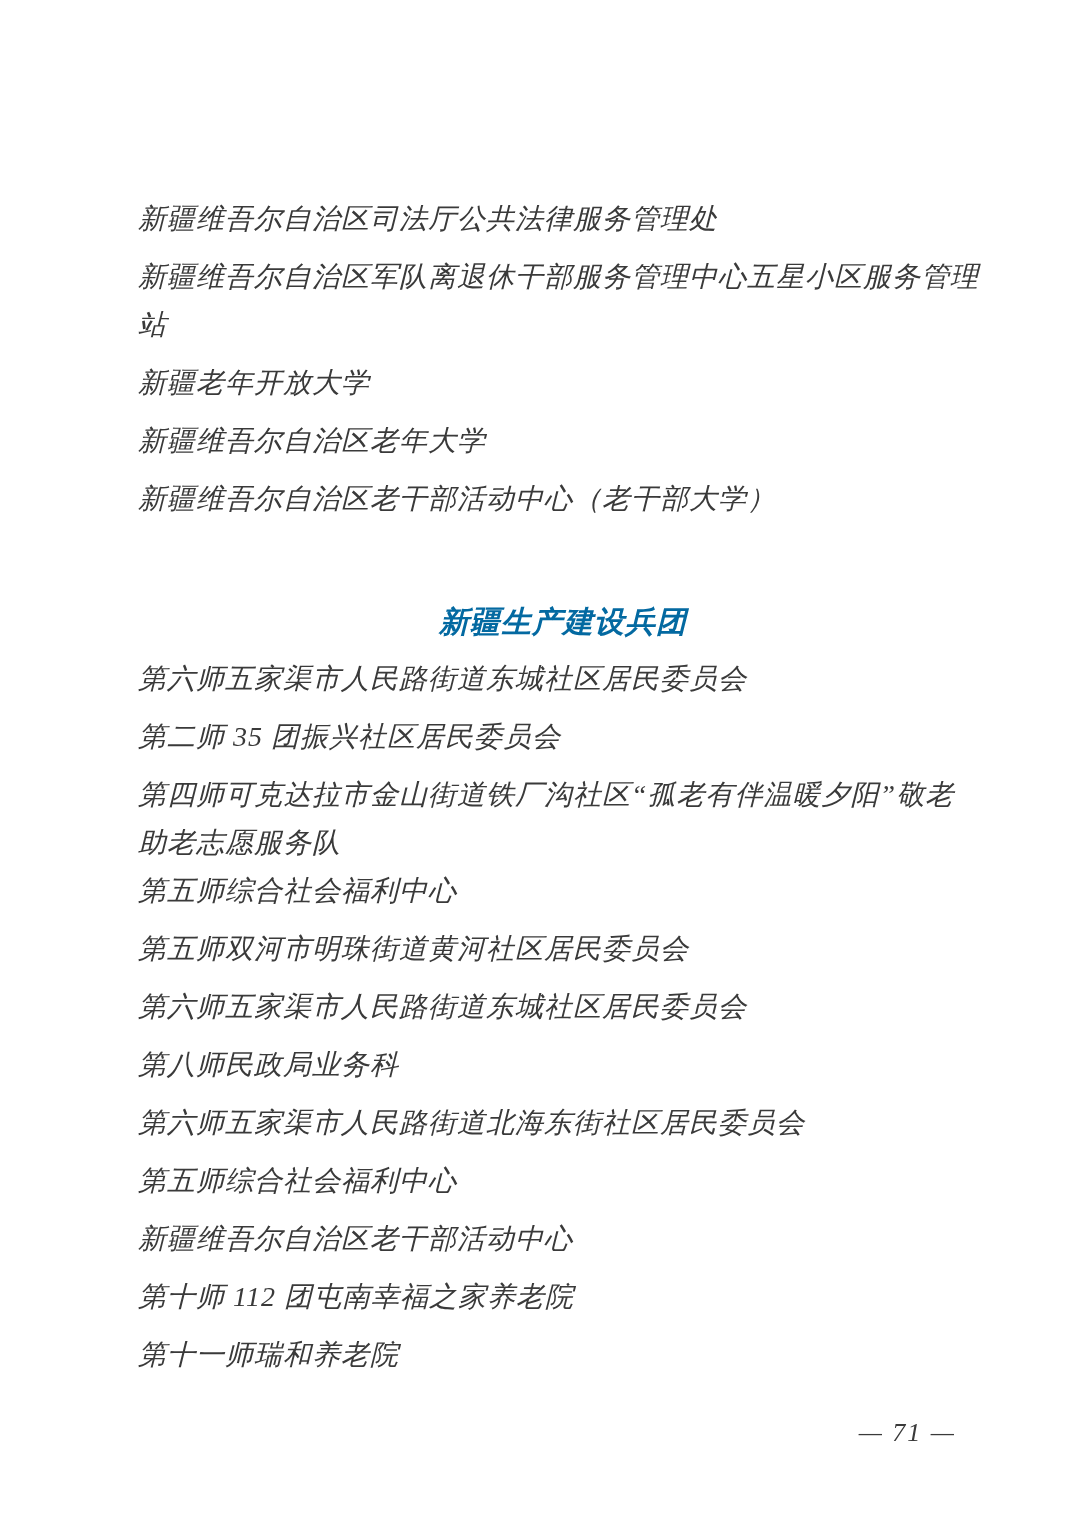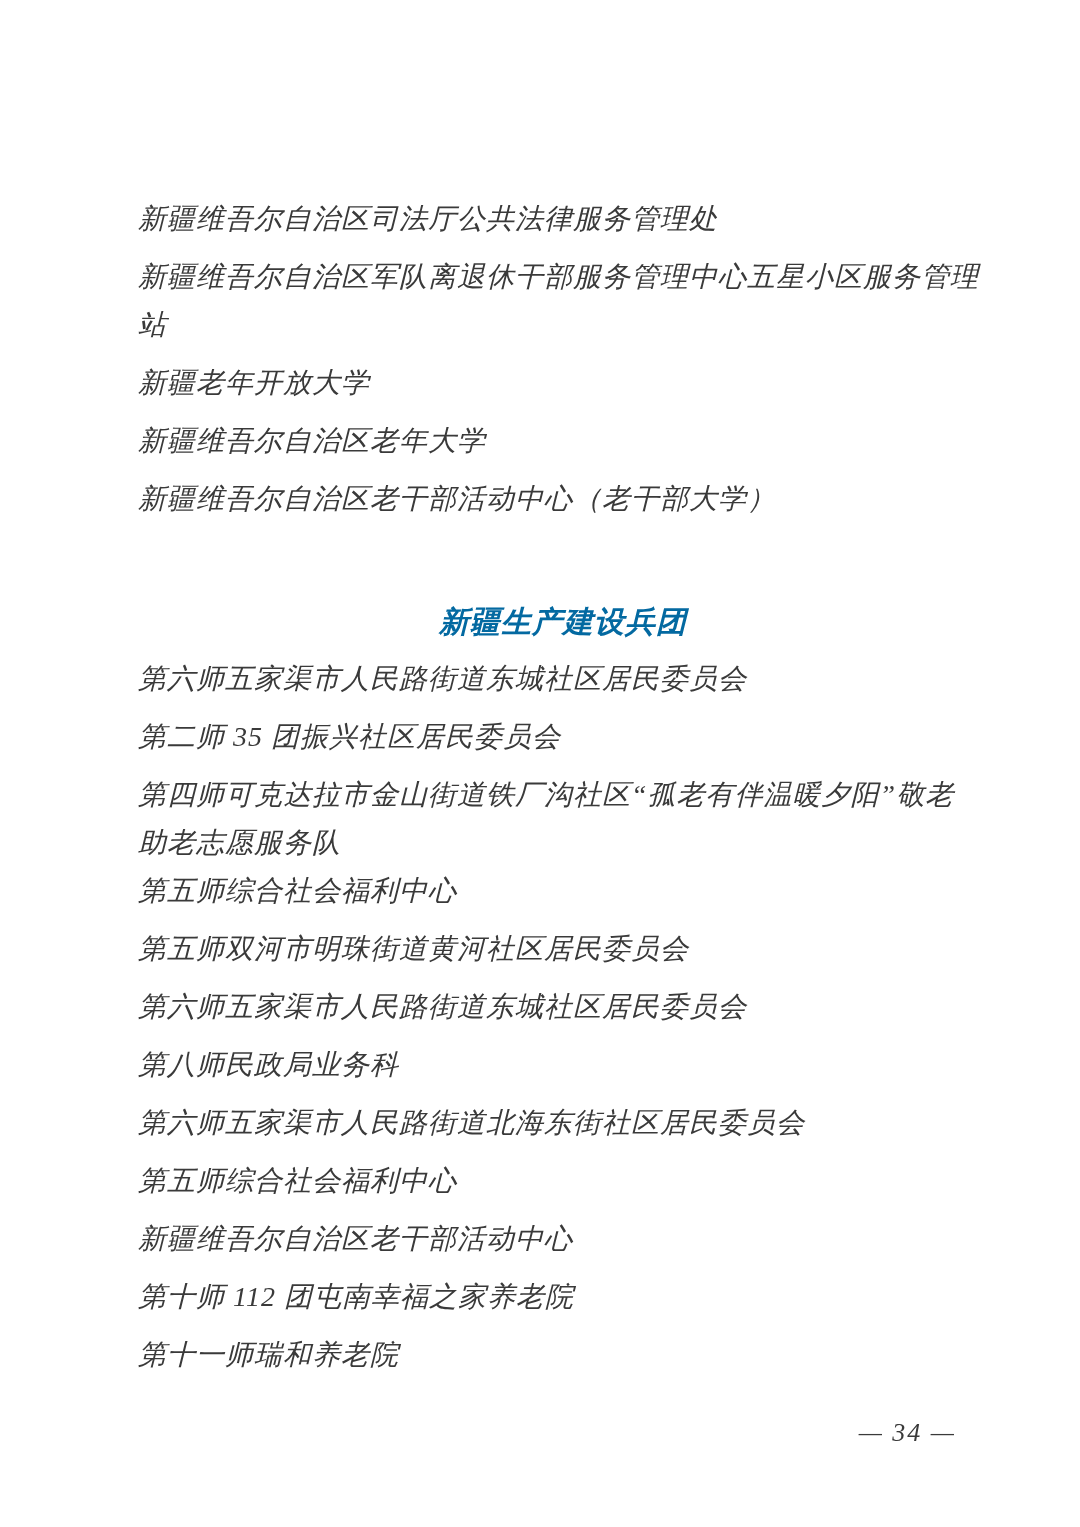--- a/index.html
+++ b/index.html
@@ -78,15 +78,15 @@
     <p class="entry">第六师五家渠市人民路街道东城社区居民委员会</p>
     <p class="entry">第八师民政局业务科</p>
     <p class="entry">第六师五家渠市人民路街道北海东街社区居民委员会</p>
     <p class="entry">第五师综合社会福利中心</p>
     <p class="entry">新疆维吾尔自治区老干部活动中心</p>
     <p class="entry">第十师 112 团屯南幸福之家养老院</p>
     <p class="entry">第十一师瑞和养老院</p>
 
   </div>
 
-  <div class="page-number">— 34 —</div>
+  <div class="page-number">— 71 —</div>
 
 </div>
 
 </body></html>

